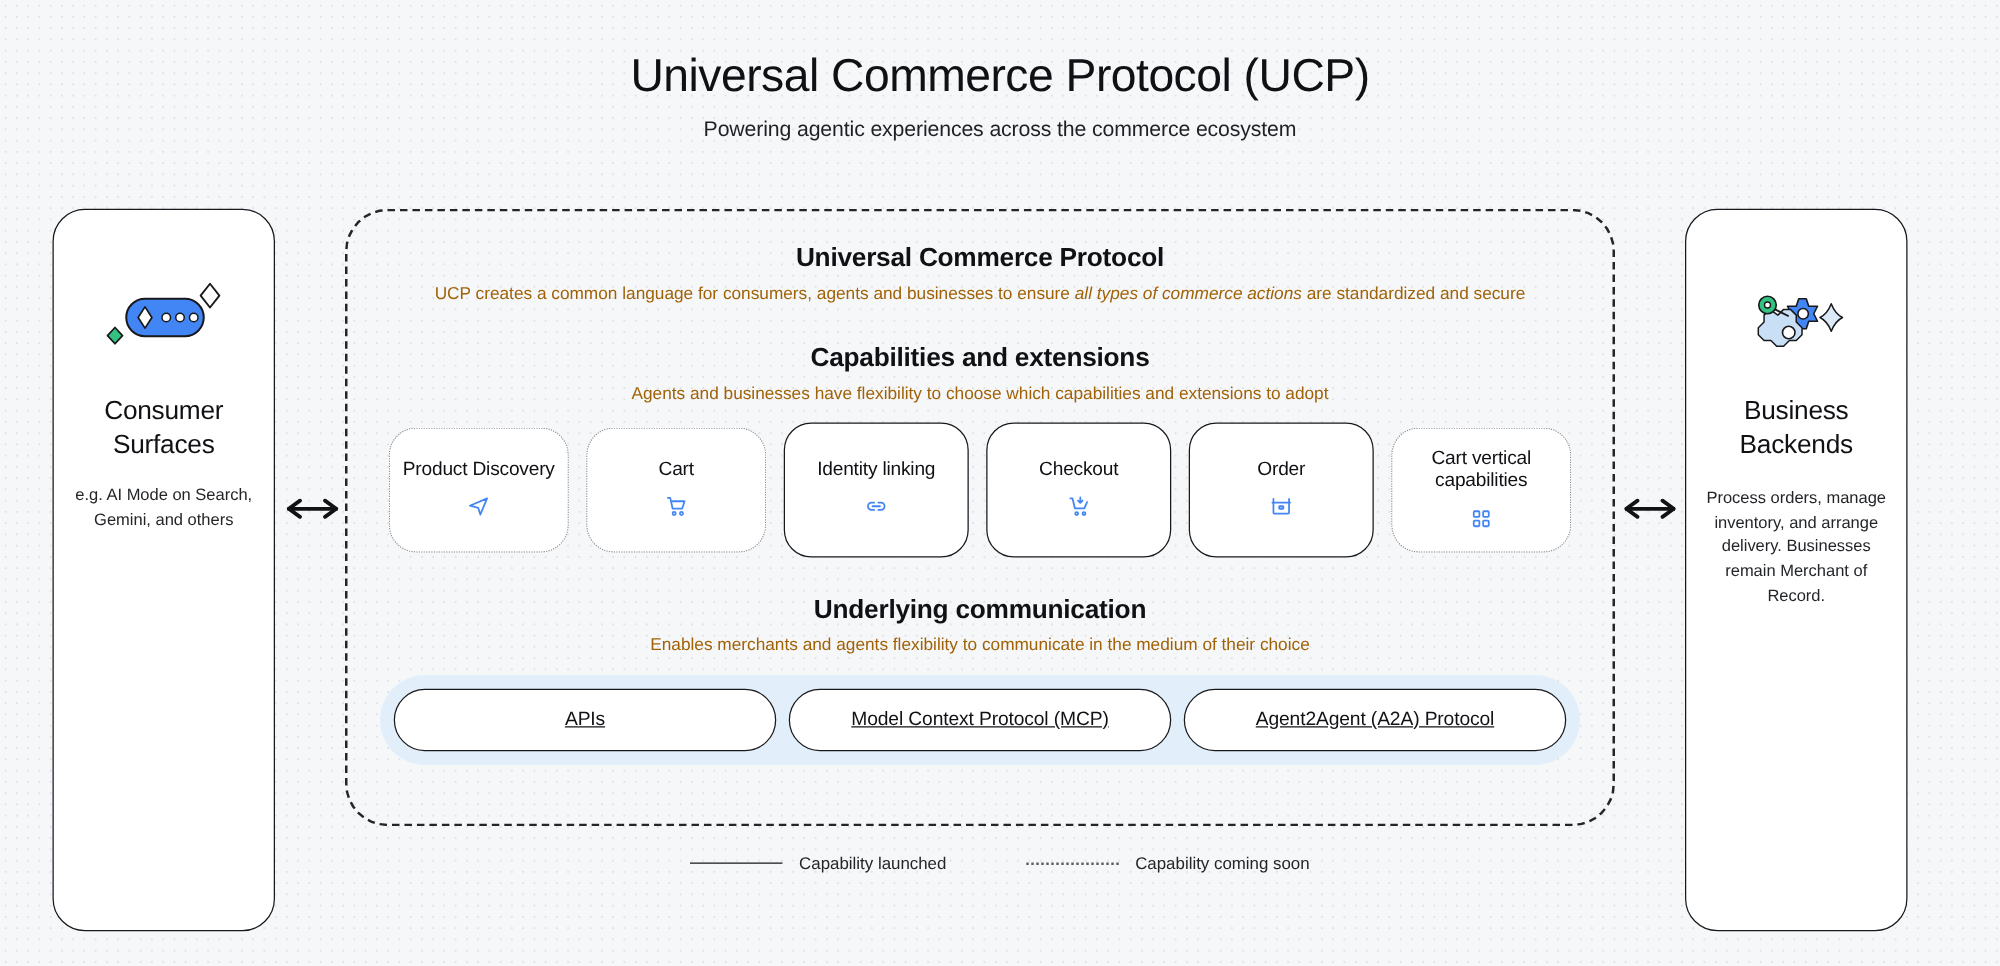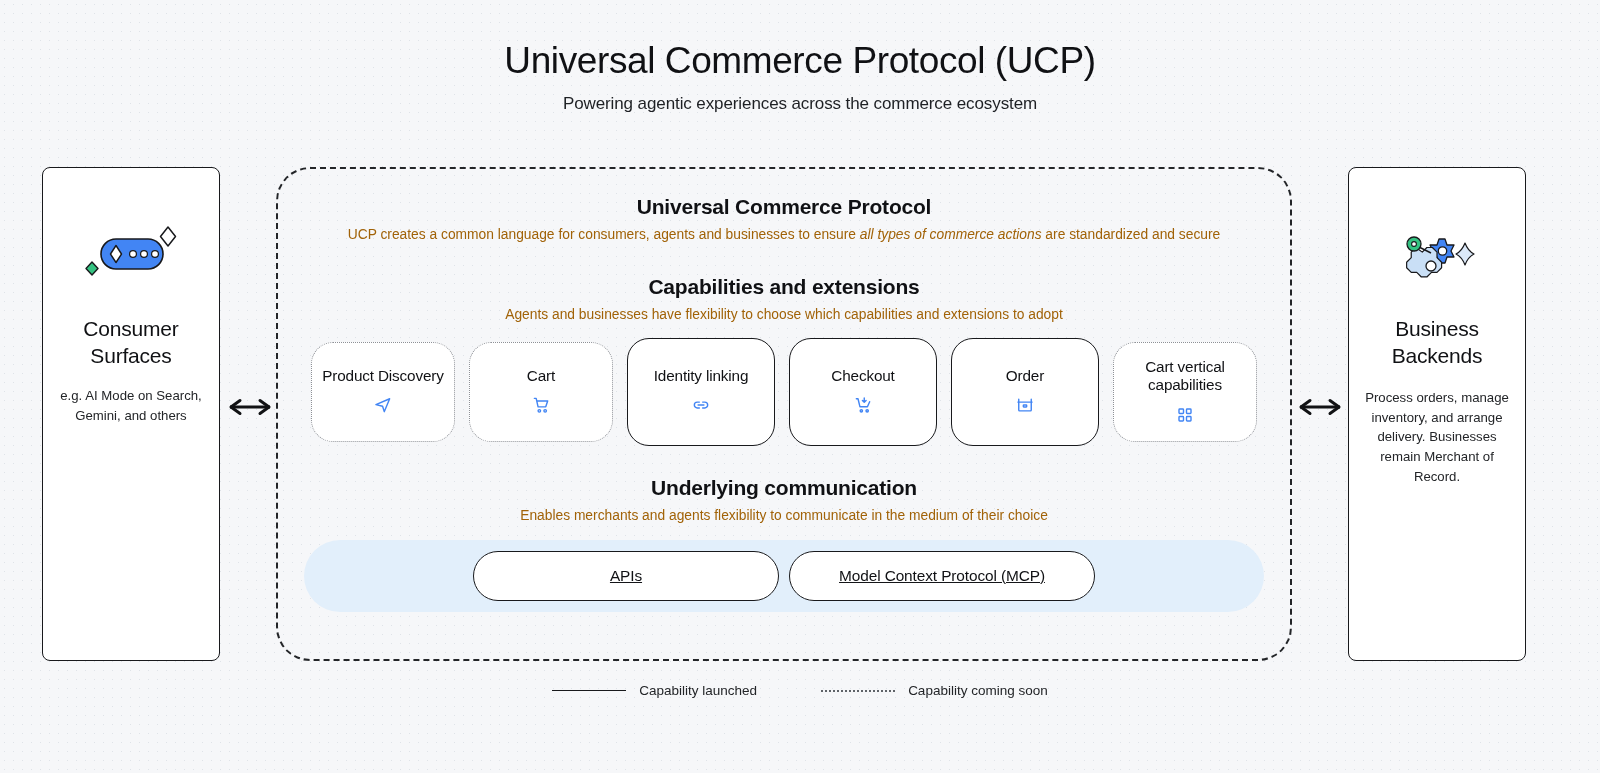--- a/index.html
+++ b/index.html
@@ -21,22 +21,22 @@
     font-size: 37px; font-weight: 400; letter-spacing: -0.4px;
     line-height: 1.15; color: #101114;
   }
   .main-sub {
     font-size: 17px; font-weight: 400; color: #1e2024;
     margin-top: 11px; letter-spacing: -0.1px;
   }
 
   
   .side-panel {
-    position: absolute; top: 167px; width: 178px; height: 494px;
-    background: #ffffff; border: 1.6px solid #18191c; border-radius: 8px;
+    position: absolute; top: 167px; width: 178px; height: 578px;
+    background: #ffffff; border: 1.6px solid #18191c; border-radius: 26px;
     display: flex; flex-direction: column; align-items: center;
     padding-top: 38px;
   }
   .side-panel.left  { left: 42px; }
   .side-panel.right { left: 1348px; }
 
   .side-art { height: 96px; display: flex; align-items: center; justify-content: center; }
   .side-title {
     font-size: 21px; font-weight: 400; line-height: 1.28;
     text-align: center; color: #101114; letter-spacing: -0.2px;
@@ -233,20 +233,21 @@
     </div>
 
     <div class="comm-head">
       <div class="section-title">Underlying communication</div>
       <div class="section-sub">Enables merchants and agents flexibility to communicate in the medium of their choice</div>
     </div>
 
     <div class="comm-wrap">
       <div class="comm-pill w1">APIs</div>
       <div class="comm-pill w2">Model Context Protocol (MCP)</div>
+      <div class="comm-pill w3">Agent2Agent (A2A) Protocol</div>
     </div>
 
   </div>
 
   <div class="arrow right-arrow">
     <svg width="56" height="30" viewBox="0 0 56 30">
       <line x1="8" y1="15" x2="48" y2="15" stroke="#111214" stroke-width="3"></line>
       <path d="M9 15 L18 8.5 M9 15 L18 21.5" stroke="#111214" stroke-width="3" fill="none" stroke-linecap="round"></path>
       <path d="M47 15 L38 8.5 M47 15 L38 21.5" stroke="#111214" stroke-width="3" fill="none" stroke-linecap="round"></path>
     </svg>

